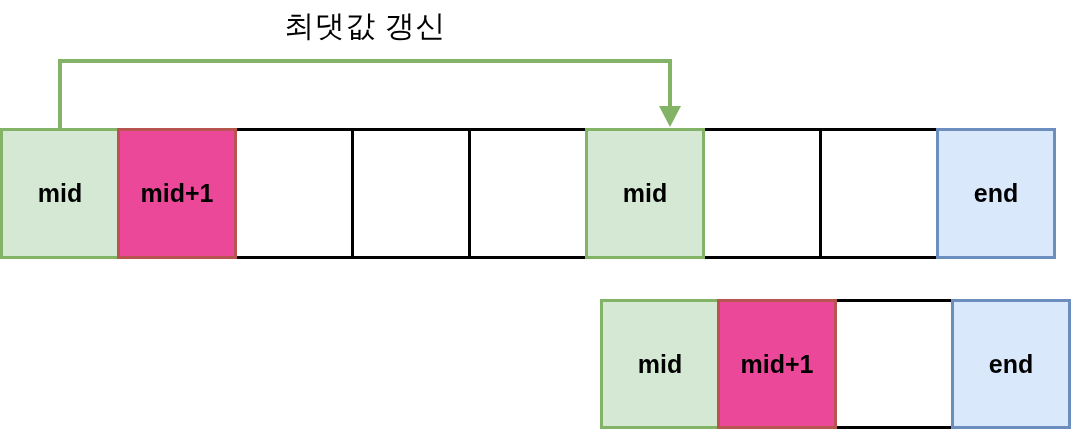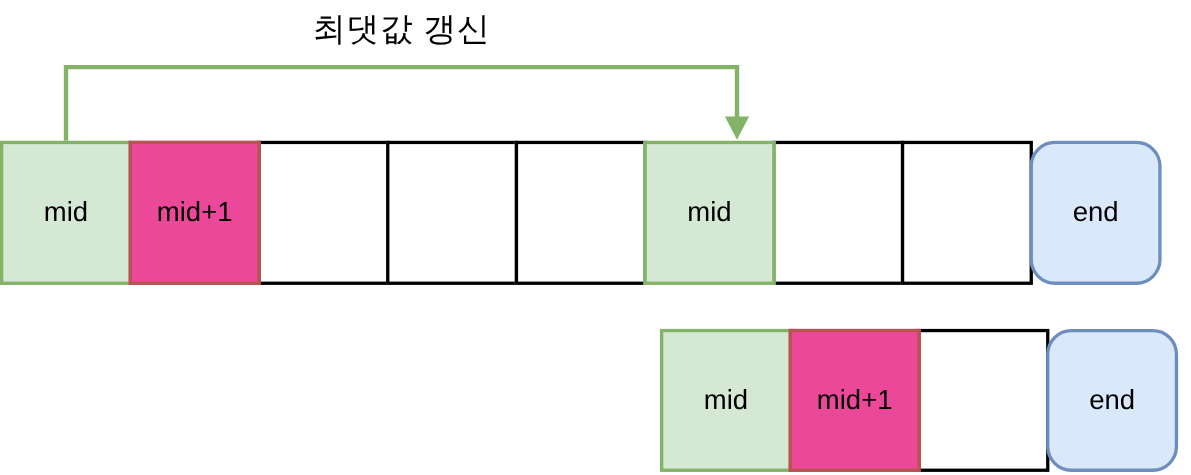--- a/index.html
+++ b/index.html
@@ -46,27 +46,28 @@
     width: 120px;
     height: 131px;
     border: 3px solid #000000;
     background: #ffffff;
     display: flex;
     align-items: center;
     justify-content: center;
     font-size: 25px;
     color: #000000;
     position: relative;
+    font-weight: bold;
   }
   .array-row.bottom .cell { height: 130px; }
   .cell + .cell { margin-left: -3px; }
   .cell.plain { z-index: 1; }
   .cell.green { background: #d5e8d4; border-color: #82b366; z-index: 2; }
   .cell.red   { background: #ec4899; border-color: #b85450; z-index: 2; }
-  .cell.blue  { background: #dae8fc; border-color: #6c8ebf; z-index: 2; border-radius: 23px; }
+  .cell.blue  { background: #dae8fc; border-color: #6c8ebf; z-index: 2; }
   .cell-label { pointer-events: none; }
 </style>
 </head>
 <body>
 
 <div class="canvas">
 
   <div class="arrow-label">최댓값 갱신</div>
 
   <svg class="arrow-svg" viewBox="0 0 1083 432" xmlns="http://www.w3.org/2000/svg" aria-hidden="true">

